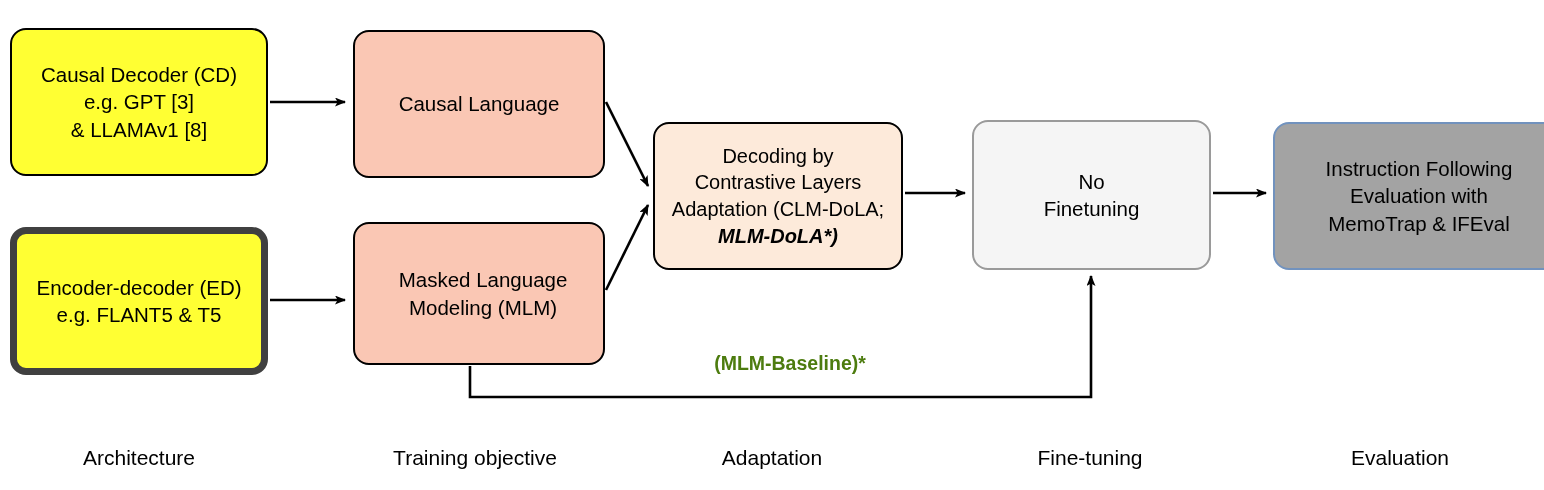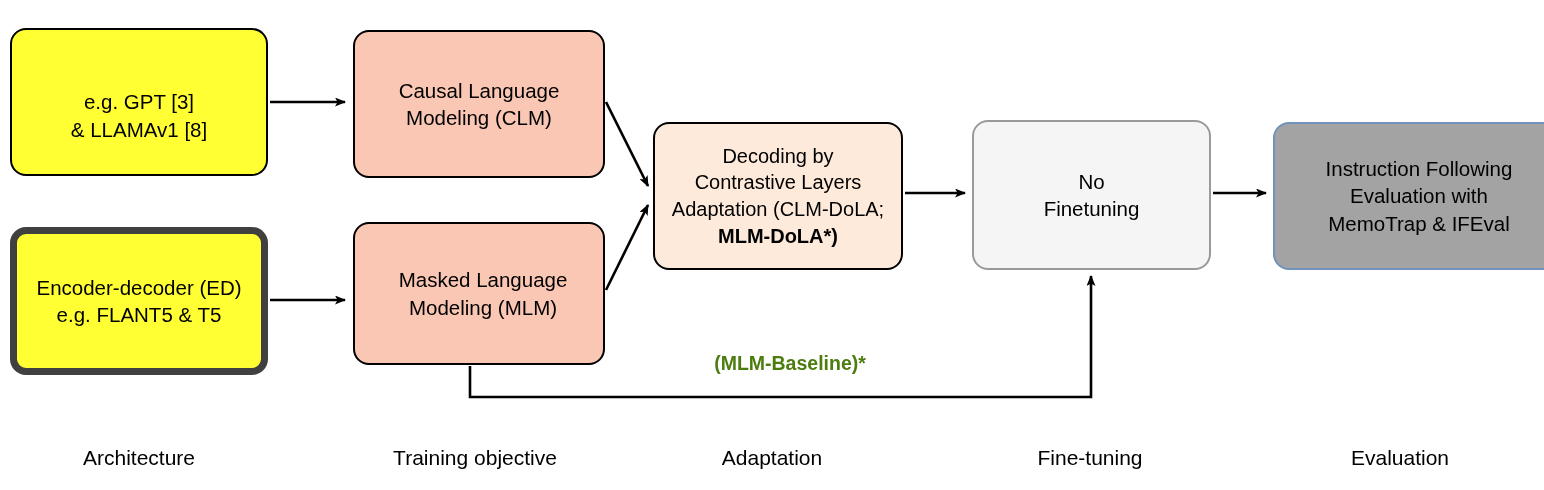--- a/index.html
+++ b/index.html
@@ -24,21 +24,21 @@
     align-items: center;
     justify-content: center;
     text-align: center;
     border-radius: 16px;
     font-size: 20.5px;
     line-height: 1.33;
     color: #000000;
     z-index: 3;
   }
   .node .txt { display: block; width: 100%; padding: 0 6px; }
-  .node .bold { font-weight: bold; }
+  .node .bold { font-weight: bold; font-style: italic; }
 
   .n-arch-cd {
     left: 10px; top: 28px; width: 258px; height: 148px;
     background: #ffff33; border: 2px solid #000000;
   }
   .n-arch-ed {
     left: 10px; top: 227px; width: 258px; height: 148px;
     background: #ffff33; border: 7px solid #404040;
   }
   .n-obj-clm {
@@ -126,37 +126,36 @@
       <line x1="1213" y1="193" x2="1266" y2="193" stroke="#000000" stroke-width="2.6" marker-end="url(#arrowhead)"></line>
     </g>
 
     <g>
       <path d="M 470 366 L 470 397 L 1091 397 L 1091 276" fill="none" stroke="#000000" stroke-width="2.6" marker-end="url(#arrowhead)"></path>
     </g>
   </svg>
 
   <div class="node n-arch-cd">
     <span class="txt">
-      <br>
+      <span>Causal Decoder (CD)</span><br>
       <span>e.g. GPT [3]</span><br>
       <span>&amp; LLAMAv1 [8]</span>
     </span>
   </div>
 
   <div class="node n-arch-ed">
     <span class="txt">
       <span>Encoder-decoder (ED)</span><br>
       <span>e.g. FLANT5 &amp; T5</span>
     </span>
   </div>
 
   <div class="node n-obj-clm">
     <span class="txt">
       <span>Causal Language</span><br>
-      <span>Modeling (CLM)</span>
     </span>
   </div>
 
   <div class="node n-obj-mlm">
     <span class="txt">
       <span>Masked Language</span><br>
       <span>Modeling (MLM)</span>
     </span>
   </div>
 

